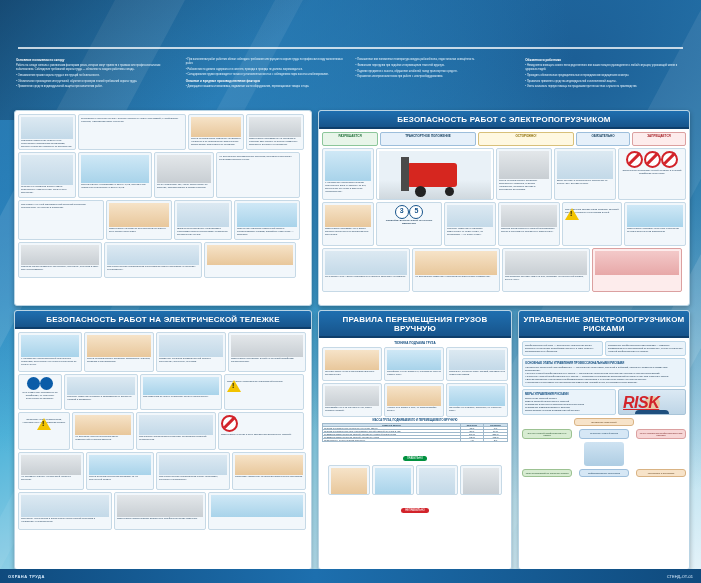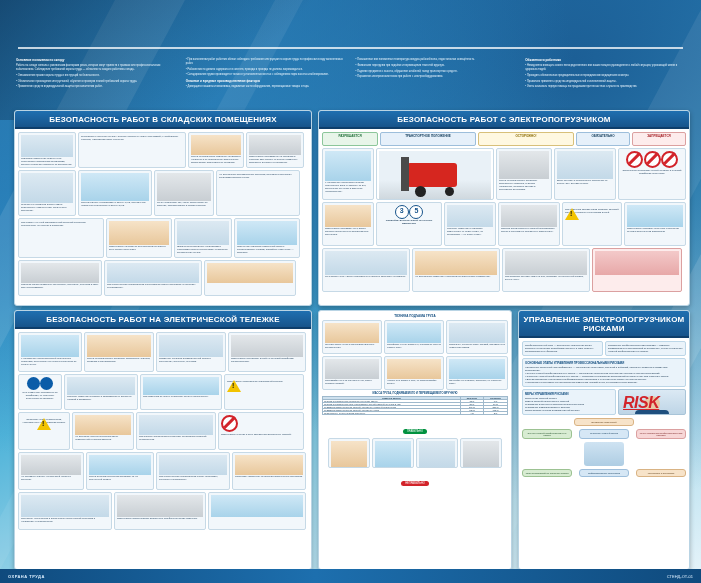--- a/index.html
+++ b/index.html
@@ -137,21 +137,20 @@
     <div class="col">
       <h4>Обязанности работника</h4>
       <p>• Немедленно извещать своего непосредственного или вышестоящего руководителя о любой ситуации, угрожающей жизни и здоровью людей.</p>
       <p>• Проходить обязательные предварительные и периодические медицинские осмотры.</p>
       <p>• Правильно применять средства индивидуальной и коллективной защиты.</p>
       <p>• Уметь оказывать первую помощь пострадавшим при несчастных случаях на производстве.</p>
     </div>
   </div>
 
   <div class="panel" style="left:14px;top:110px;width:296px;height:194px;">
-    <div class="panel-head">БЕЗОПАСНОСТЬ РАБОТ В СКЛАДСКИХ ПОМЕЩЕНИЯХ</div>
     <div class="panel-body">
       <div class="grid">
         <div class="cell" style="width:58px;height:36px;">
           <div class="ph" style="height:22px;"></div>
           <span class="cap">Складские помещения должны быть оборудованы исправными стеллажами, проходы и проезды свободны от посторонних предметов.</span>
         </div>
         <div class="cell" style="width:108px;height:36px;">
           <span class="cap">Требования к хранению грузов: • высота штабеля не более допустимой; • устойчивость штабеля; • маркировка мест хранения.</span>
         </div>
         <div class="cell" style="width:56px;height:36px;">
@@ -388,20 +387,21 @@
         </div>
         <div class="cell" style="width:90px;height:44px;background:#fdecec;border-color:#dba0a0;">
           <div class="ph" style="height:24px;background:linear-gradient(180deg,#f3c9c9,#e7a8a8);"></div>
           <span class="cap"></span>
         </div>
       </div>
     </div>
   </div>
 
   <div class="panel" style="left:318px;top:310px;width:192px;height:258px;">
+    <div class="panel-head">ПРАВИЛА ПЕРЕМЕЩЕНИЯ ГРУЗОВ ВРУЧНУЮ</div>
     <div class="panel-body">
       <div style="text-align:center;font-size:3px;font-weight:bold;color:#0e4a7d;margin-bottom:2px;">ТЕХНИКА ПОДЪЁМА ГРУЗА</div>
 
       <div class="grid" style="margin-bottom:2px;">
         <div class="cell" style="width:60px;height:34px;">
           <div class="ph warm" style="height:20px;"></div>
           <span class="cap">Оцените массу груза и определите маршрут перемещения.</span>
         </div>
         <div class="cell" style="width:60px;height:34px;">
           <div class="ph sky" style="height:20px;"></div>

